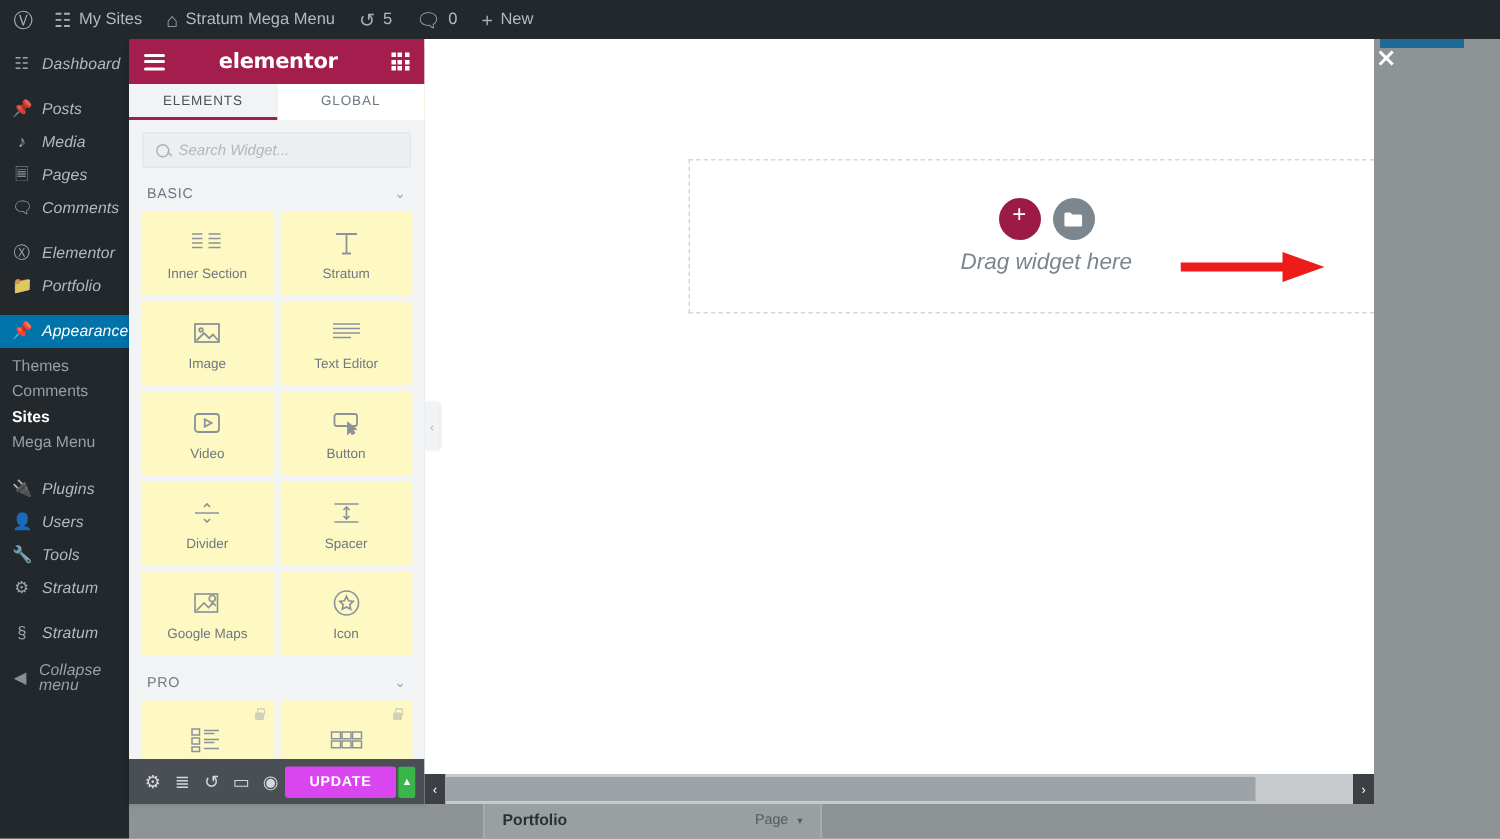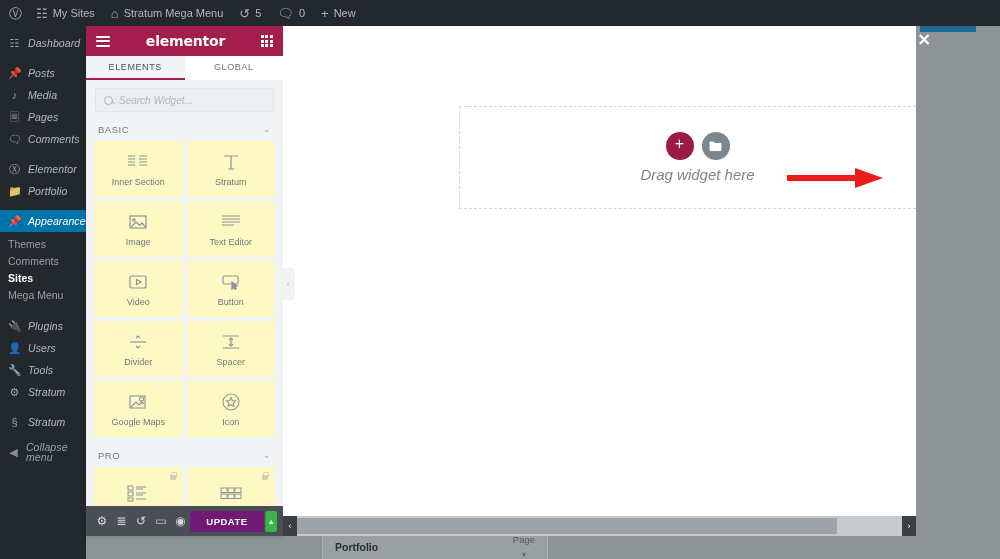--- a/index.html
+++ b/index.html
@@ -149,21 +149,21 @@
 
   .e-footer {
     height: 30px; flex: 0 0 30px; background: #4a4f55;
     display: flex; align-items: center; gap: 0px; padding: 0 6px;
   }
   .f-ico {
     width: 26px; height: 30px; display:flex; align-items:center; justify-content:center;
     color:#d5d8da; font-size:12px; cursor:pointer;
   }
   .update-btn {
-    margin-left: auto; background: #701a75; color: #fff;
+    margin-left: auto; background: #d946ef; color: #fff;
     height: 21px; padding: 0 16px; border-radius: 2px; font-size: 9.5px;
     font-weight: bold; letter-spacing: .5px; display:flex; align-items:center;
     cursor:pointer;
   }
   .update-caret {
     background: #39b54a; color:#fff; height:21px; width:16px; border-radius:2px;
     display:flex; align-items:center; justify-content:center; font-size:7px;
     margin-left:1px; border-left:1px solid rgba(0,0,0,.14); cursor:pointer;
   }
 
@@ -216,21 +216,21 @@
   .hs-thumb { position:absolute; left:0; top:2px; height:16px; width:540px; background:#9ea3a7; }
 
   
   .portfolio-card {
     position:absolute; left:322px; top:533px; width:226px; height:26px;
     background:#9aa0a2; border:1px solid #aab0b2; border-bottom:0;
     display:flex; align-items:center; padding:0 12px;
   }
   .pf-title { font-size:10.5px; color:#2b3033; font-weight:bold; }
   .pf-right { margin-left:auto; display:flex; align-items:center; gap:6px;
-              font-size:9.5px; color:#555b5e;flex-direction:column; }
+              font-size:9.5px; color:#555b5e; }
   .pf-caret { font-size:7px; }
 
   
   .left-bottom {
     position:absolute; left:0; top:496px; width:86px; height:63px; background:#23282d;
   }
 </style>
 </head>
 <body>
 

